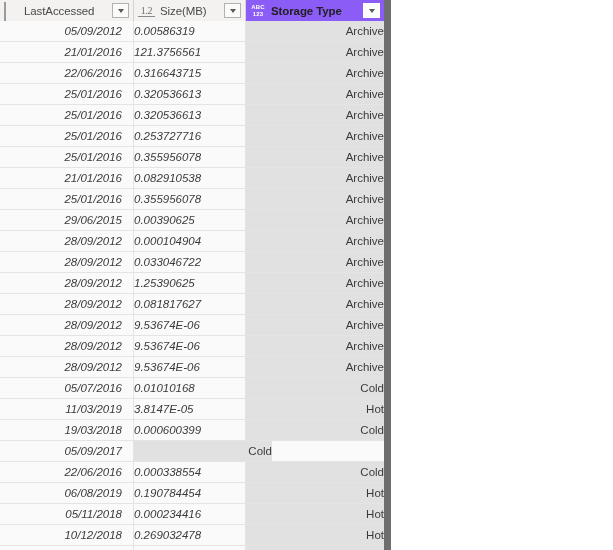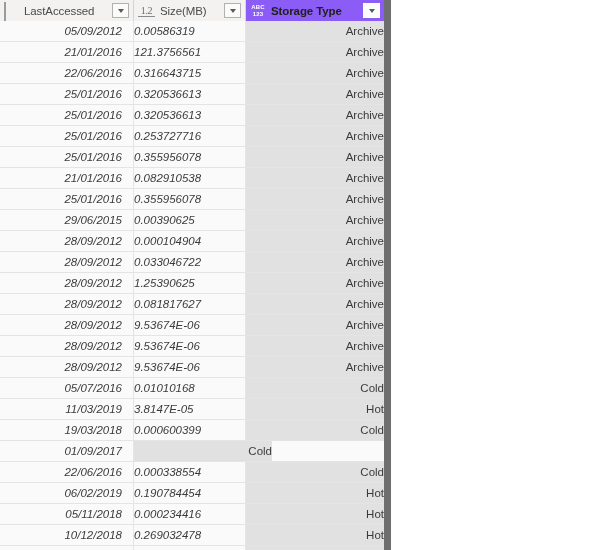--- a/index.html
+++ b/index.html
@@ -377,30 +377,30 @@
           <div class="cell c1">11/03/2019</div>
           <div class="cell c2">3.8147E-05</div>
           <div class="cell c3">Hot</div>
         </div>
         <div class="row">
           <div class="cell c1">19/03/2018</div>
           <div class="cell c2">0.000600399</div>
           <div class="cell c3">Cold</div>
         </div>
         <div class="row">
-          <div class="cell c1">01/09/2017</div>
+          <div class="cell c1">05/09/2017</div>
           <div class="cell c3">Cold</div>
         </div>
         <div class="row">
           <div class="cell c1">22/06/2016</div>
           <div class="cell c2">0.000338554</div>
           <div class="cell c3">Cold</div>
         </div>
         <div class="row">
-          <div class="cell c1">06/02/2019</div>
+          <div class="cell c1">06/08/2019</div>
           <div class="cell c2">0.190784454</div>
           <div class="cell c3">Hot</div>
         </div>
         <div class="row">
           <div class="cell c1">05/11/2018</div>
           <div class="cell c2">0.000234416</div>
           <div class="cell c3">Hot</div>
         </div>
         <div class="row">
           <div class="cell c1">10/12/2018</div>

